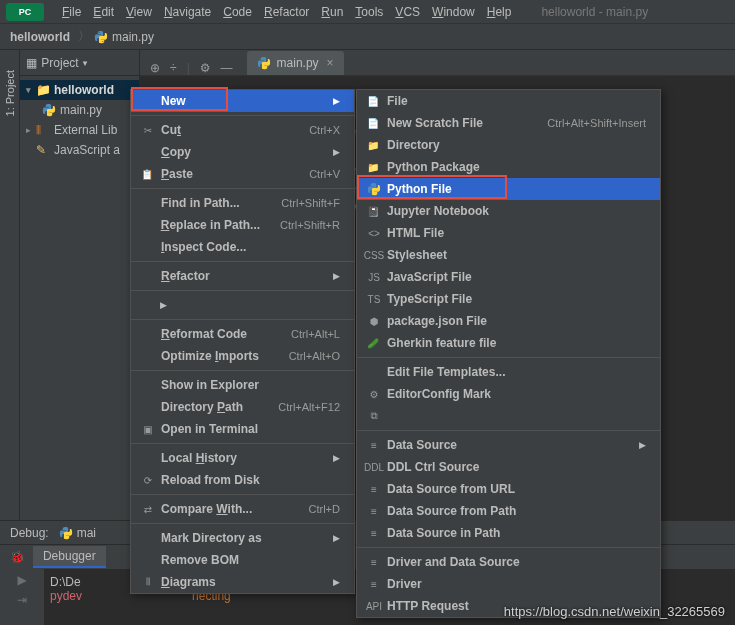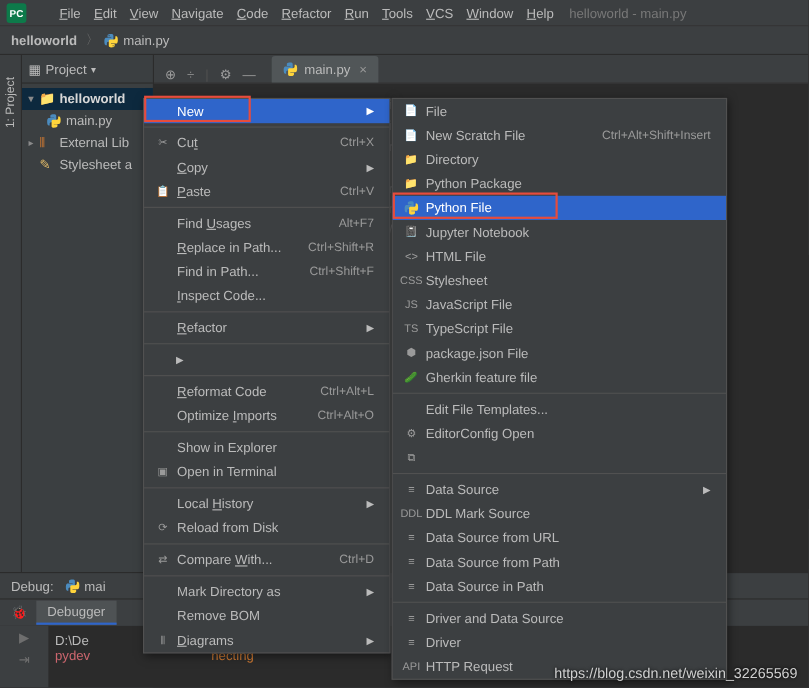--- a/index.html
+++ b/index.html
@@ -1,22 +1,22 @@
 <!DOCTYPE html>
 <html><head>
 <meta charset="utf-8">
 <style>
 * { margin: 0; padding: 0; box-sizing: border-box; font-family: "Segoe UI", Arial, sans-serif; font-size: 12px; }
 body { background: #3c3f41; color: #bbbbbb; width: 735px; height: 625px; overflow: hidden; position: relative; }
 
 .menubar { height: 24px; background: #3c3f41; display: flex; align-items: center; padding: 0 6px; border-bottom: 1px solid #323232; }
-.menubar .logo { width: 18px; height: 18px; background: #0d7a4a; border-radius: 3px; margin-right: 24px; display: flex; align-items: center; justify-content: center; color: #fff; font-size: 9px; font-weight: bold; }
+.menubar .logo { width: 38px; height: 18px; background: #0d7a4a; border-radius: 3px; margin-right: 12px; display: flex; align-items: center; justify-content: center; color: #fff; font-size: 9px; font-weight: bold; }
 .menubar .menu-item { padding: 0 6px; cursor: pointer; }
 .menubar .menu-item u { text-decoration: underline; }
-.menubar .proj-hint { margin-left: 8px; color: #787878; }
+.menubar .proj-hint { margin-left: 24px; color: #787878; }
 
 .breadcrumb { height: 26px; background: #3c3f41; display: flex; align-items: center; padding: 0 10px; border-bottom: 1px solid #2b2b2b; }
 .breadcrumb .crumb { color: #bbbbbb; font-weight: bold; padding-right: 4px; }
 .breadcrumb .chev { color: #6e6e6e; padding: 0 4px; }
 .breadcrumb .pyicon { width: 14px; height: 14px; margin-right: 4px; }
 
 .main { display: flex; height: calc(100% - 50px); position: relative; }
 
 .side-tab { width: 20px; background: #3c3f41; border-right: 1px solid #2b2b2b; display: flex; flex-direction: column; align-items: center; padding-top: 20px; }
 .side-tab .vlabel { writing-mode: vertical-rl; transform: rotate(180deg); color: #bbbbbb; font-size: 11px; cursor: pointer; }
@@ -35,21 +35,21 @@
 .editor-area { flex: 1; background: #2b2b2b; position: relative; display: flex; flex-direction: column; }
 .tabbar { height: 26px; background: #3c3f41; display: flex; align-items: flex-end; border-bottom: 1px solid #323232; }
 .tool-icons { display: flex; align-items: center; padding: 0 10px; gap: 10px; color: #9a9a9a; }
 .editor-tab { height: 24px; background: #515658; display: flex; align-items: center; padding: 0 10px; color: #bbbbbb; border-top-left-radius: 3px; border-top-right-radius: 3px; margin-left: 4px; }
 .editor-content { flex: 1; padding: 10px 0 0 40px; color: #808080; font-family: Consolas, monospace; line-height: 19px; position: relative; }
 .editor-content .line { white-space: pre; }
 
 .context-menu { position: absolute; background: #3c3f41; border: 1px solid #515151; box-shadow: 2px 2px 8px rgba(0,0,0,.5); z-index: 100; }
 .ctx-item { height: 22px; display: flex; align-items: center; padding: 0 14px 0 8px; color: #bbbbbb; cursor: pointer; white-space: nowrap; }
 .ctx-item .icon { width: 18px; display: flex; align-items: center; justify-content: center; color: #9a9a9a; }
-.ctx-item .label { flex: 1; padding-left: 4px; }
+.ctx-item .label { flex: 1; padding-left: 4px; font-weight: bold; }
 .ctx-item .label u { text-decoration: underline; }
 .ctx-item .shortcut { color: #9a9a9a; padding-left: 20px; font-size: 11px; }
 .ctx-item .sub-arrow { width: 10px; text-align: right; font-size: 9px; color: #bbbbbb; }
 .ctx-item.selected { background: #2f65ca; color: #fff; }
 .ctx-item.selected .shortcut, .ctx-item.selected .icon, .ctx-item.selected .sub-arrow { color: #fff; }
 .ctx-sep { height: 1px; background: #515151; margin: 3px 0; }
 
 .menu1 { left: 130px; top: 89px; width: 225px; }
 .menu2 { left: 356px; top: 89px; width: 305px; }
 
@@ -131,21 +131,21 @@
         <span>main.py</span>
       </div>
       <div class="tree-row">
         <span class="arrow">▸</span>
         <span class="icon" style="color:#cc7832">⫴</span>
         <span>External Lib</span>
       </div>
       <div class="tree-row">
         <span class="arrow"></span>
         <span class="icon" style="color:#e8bf6a">✎</span>
-        <span>Stylesheet a</span>
+        <span>JavaScript a</span>
       </div>
     </div>
   </div>
 
   <div class="editor-area">
     <div class="tabbar">
       <div class="tool-icons">
         <span>⊕</span>
         <span>÷</span>
         <span style="color:#515151">|</span>
@@ -200,35 +200,30 @@
       <span class="sub-arrow">▶</span>
     </div>
     <div class="ctx-item">
       <span class="icon" style="font-size: 10px;">📋</span>
       <span class="label"><u>P</u>aste</span>
       <span class="shortcut">Ctrl+V</span>
     </div>
     <div class="ctx-sep"></div>
     <div class="ctx-item">
       <span class="icon" style="font-size: 10px;"></span>
-      <span class="label">Find <u>U</u>sages</span>
-      <span class="shortcut">Alt+F7</span>
+      <span class="label">Find in Path...</span>
+      <span class="shortcut">Ctrl+Shift+F</span>
     </div>
     <div class="ctx-item">
       <span class="icon" style="font-size: 10px;"></span>
       <span class="label"><u>R</u>eplace in Path...</span>
       <span class="shortcut">Ctrl+Shift+R</span>
     </div>
     <div class="ctx-item">
       <span class="icon" style="font-size: 10px;"></span>
-      <span class="label">Find in Path...</span>
-      <span class="shortcut">Ctrl+Shift+F</span>
-    </div>
-    <div class="ctx-item">
-      <span class="icon" style="font-size: 10px;"></span>
       <span class="label"><u>I</u>nspect Code...</span>
     </div>
     <div class="ctx-sep"></div>
     <div class="ctx-item">
       <span class="icon" style="font-size: 10px;"></span>
       <span class="label"><u>R</u>efactor</span>
       <span class="sub-arrow">▶</span>
     </div>
     <div class="ctx-sep"></div>
     <div class="ctx-item">
@@ -243,20 +238,25 @@
     </div>
     <div class="ctx-item">
       <span class="icon" style="font-size: 10px;"></span>
       <span class="label">Optimize <u>I</u>mports</span>
       <span class="shortcut">Ctrl+Alt+O</span>
     </div>
     <div class="ctx-sep"></div>
     <div class="ctx-item">
       <span class="icon" style="font-size: 10px;"></span>
       <span class="label">Show in Explorer</span>
+    </div>
+    <div class="ctx-item">
+      <span class="icon" style="font-size: 10px;"></span>
+      <span class="label">Directory <u>P</u>ath</span>
+      <span class="shortcut">Ctrl+Alt+F12</span>
     </div>
     <div class="ctx-item">
       <span class="icon" style="font-size: 10px;">▣</span>
       <span class="label">Open in Terminal</span>
     </div>
     <div class="ctx-sep"></div>
     <div class="ctx-item">
       <span class="icon" style="font-size: 10px;"></span>
       <span class="label">Local <u>H</u>istory</span>
       <span class="sub-arrow">▶</span>
@@ -342,34 +342,34 @@
       <span class="icon" style="font-size: 10px;">🥒</span>
       <span class="label">Gherkin feature file</span>
     </div>
     <div class="ctx-sep"></div>
     <div class="ctx-item">
       <span class="icon" style="font-size: 10px;"></span>
       <span class="label">Edit File Templates...</span>
     </div>
     <div class="ctx-item">
       <span class="icon" style="font-size: 10px;">⚙</span>
-      <span class="label">EditorConfig Open</span>
+      <span class="label">EditorConfig Mark</span>
     </div>
     <div class="ctx-item">
       <span class="icon" style="font-size: 10px;">⧉</span>
     </div>
     <div class="ctx-sep"></div>
     <div class="ctx-item">
       <span class="icon" style="font-size: 10px;">≡</span>
       <span class="label">Data Source</span>
       <span class="sub-arrow">▶</span>
     </div>
     <div class="ctx-item">
       <span class="icon" style="font-size: 10px;">DDL</span>
-      <span class="label">DDL Mark Source</span>
+      <span class="label">DDL Ctrl Source</span>
     </div>
     <div class="ctx-item">
       <span class="icon" style="font-size: 10px;">≡</span>
       <span class="label">Data Source from URL</span>
     </div>
     <div class="ctx-item">
       <span class="icon" style="font-size: 10px;">≡</span>
       <span class="label">Data Source from Path</span>
     </div>
     <div class="ctx-item">

